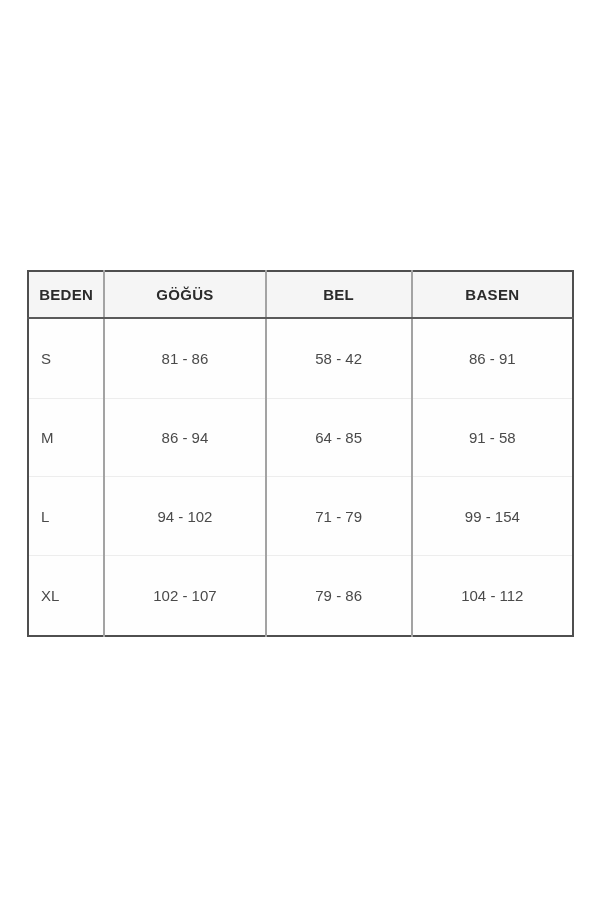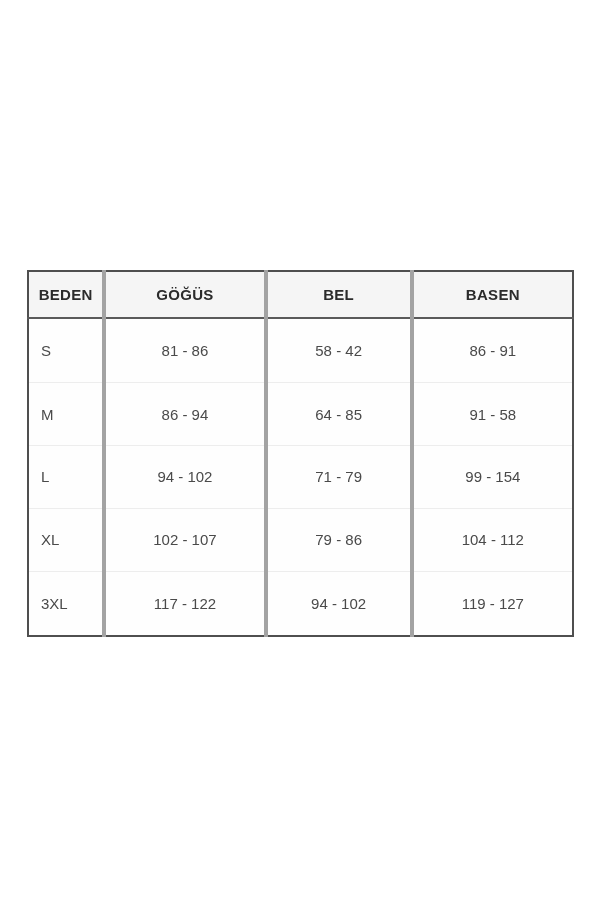--- a/index.html
+++ b/index.html
@@ -35,21 +35,21 @@
   thead th {
     background: #f5f5f5;
     border-bottom: 2px solid #5a5a5a;
     font-size: 15px;
     font-weight: bold;
     color: #2b2b2b;
     text-align: center;
     letter-spacing: 0.3px;
     padding: 0;
   }
-  th + th, td + td { border-left: 4px solid #a3a3a3; }
+  th + th, td + td { border-left: 2px solid #a3a3a3; }
 
   tbody td {
     font-size: 15px;
     color: #4a4a4a;
     text-align: center;
     border-top: 1px solid #ededed;
     padding: 0;
     background: #fefefe;
   }
   tbody tr:first-child td { border-top: none; }
@@ -95,21 +95,15 @@
         <td>94 - 102</td>
         <td>71 - 79</td>
         <td>99 - 154</td>
       </tr>
       <tr>
         <td class="size-col">XL</td>
         <td>102 - 107</td>
         <td>79 - 86</td>
         <td>104 - 112</td>
       </tr>
-      <tr>
-        <td class="size-col">3XL</td>
-        <td>117 - 122</td>
-        <td>94 - 102</td>
-        <td>119 - 127</td>
-      </tr>
     </tbody>
   </table>
 </div>
 
 </body></html>

